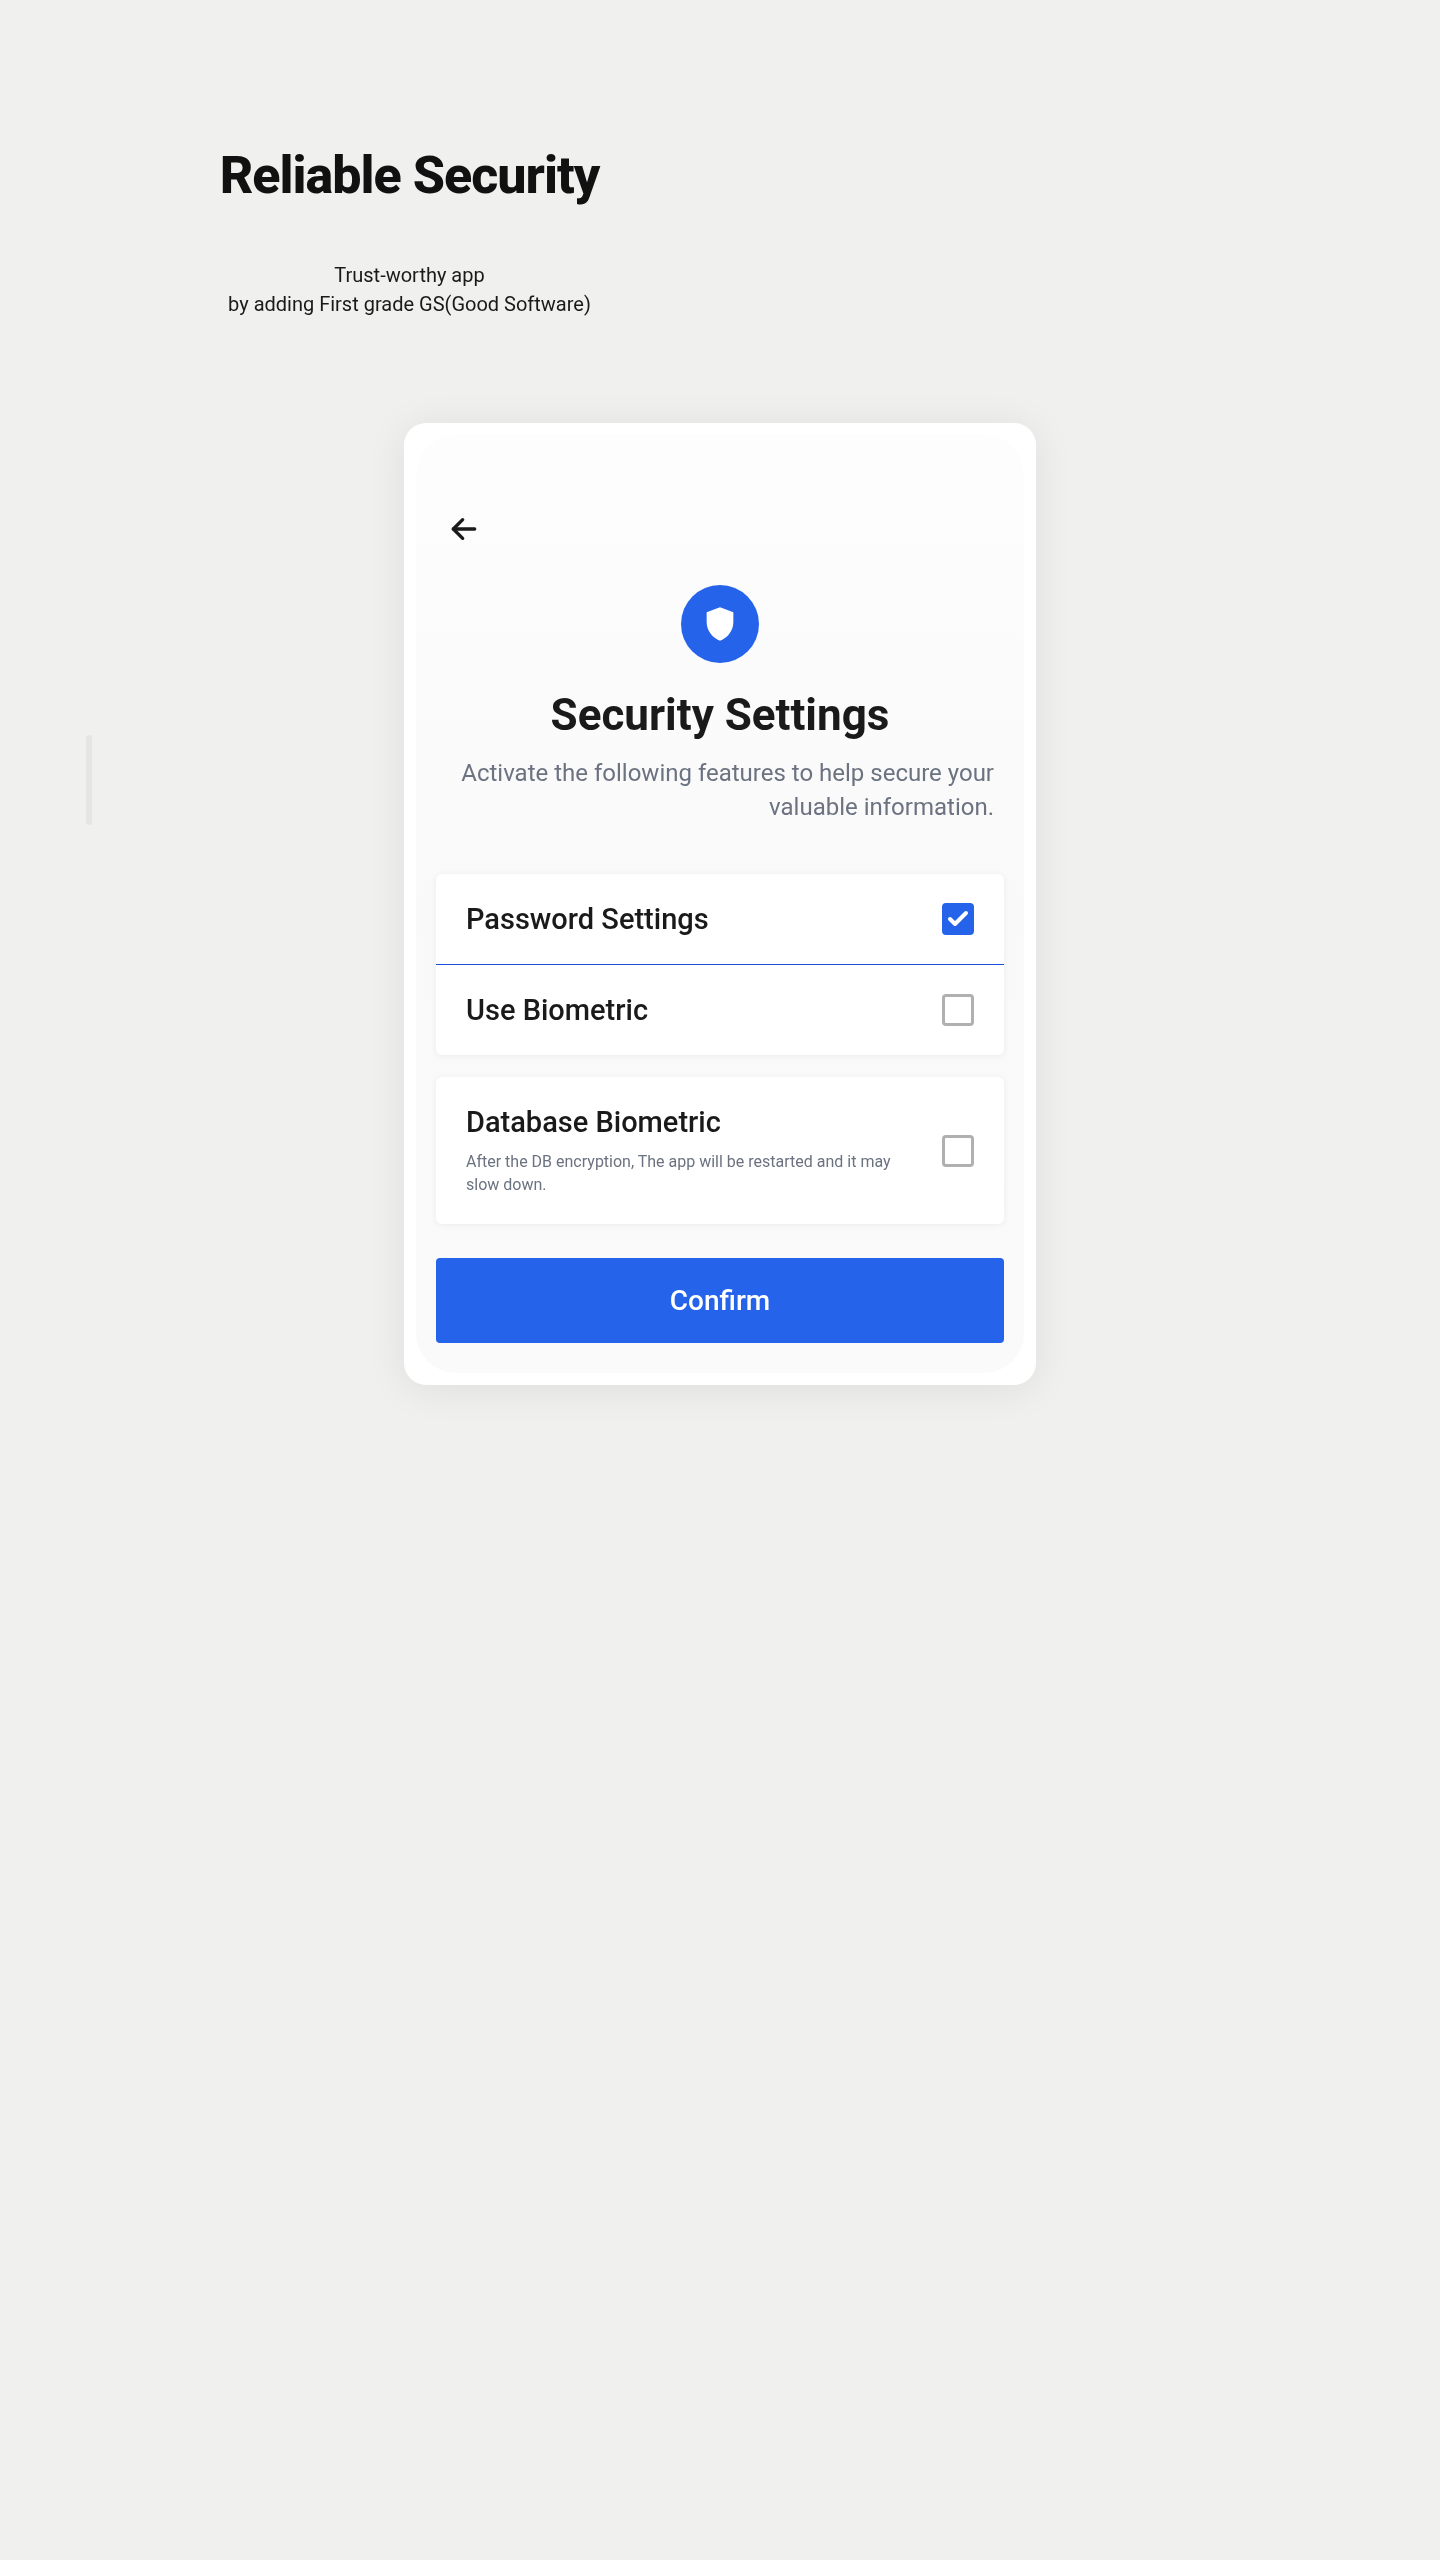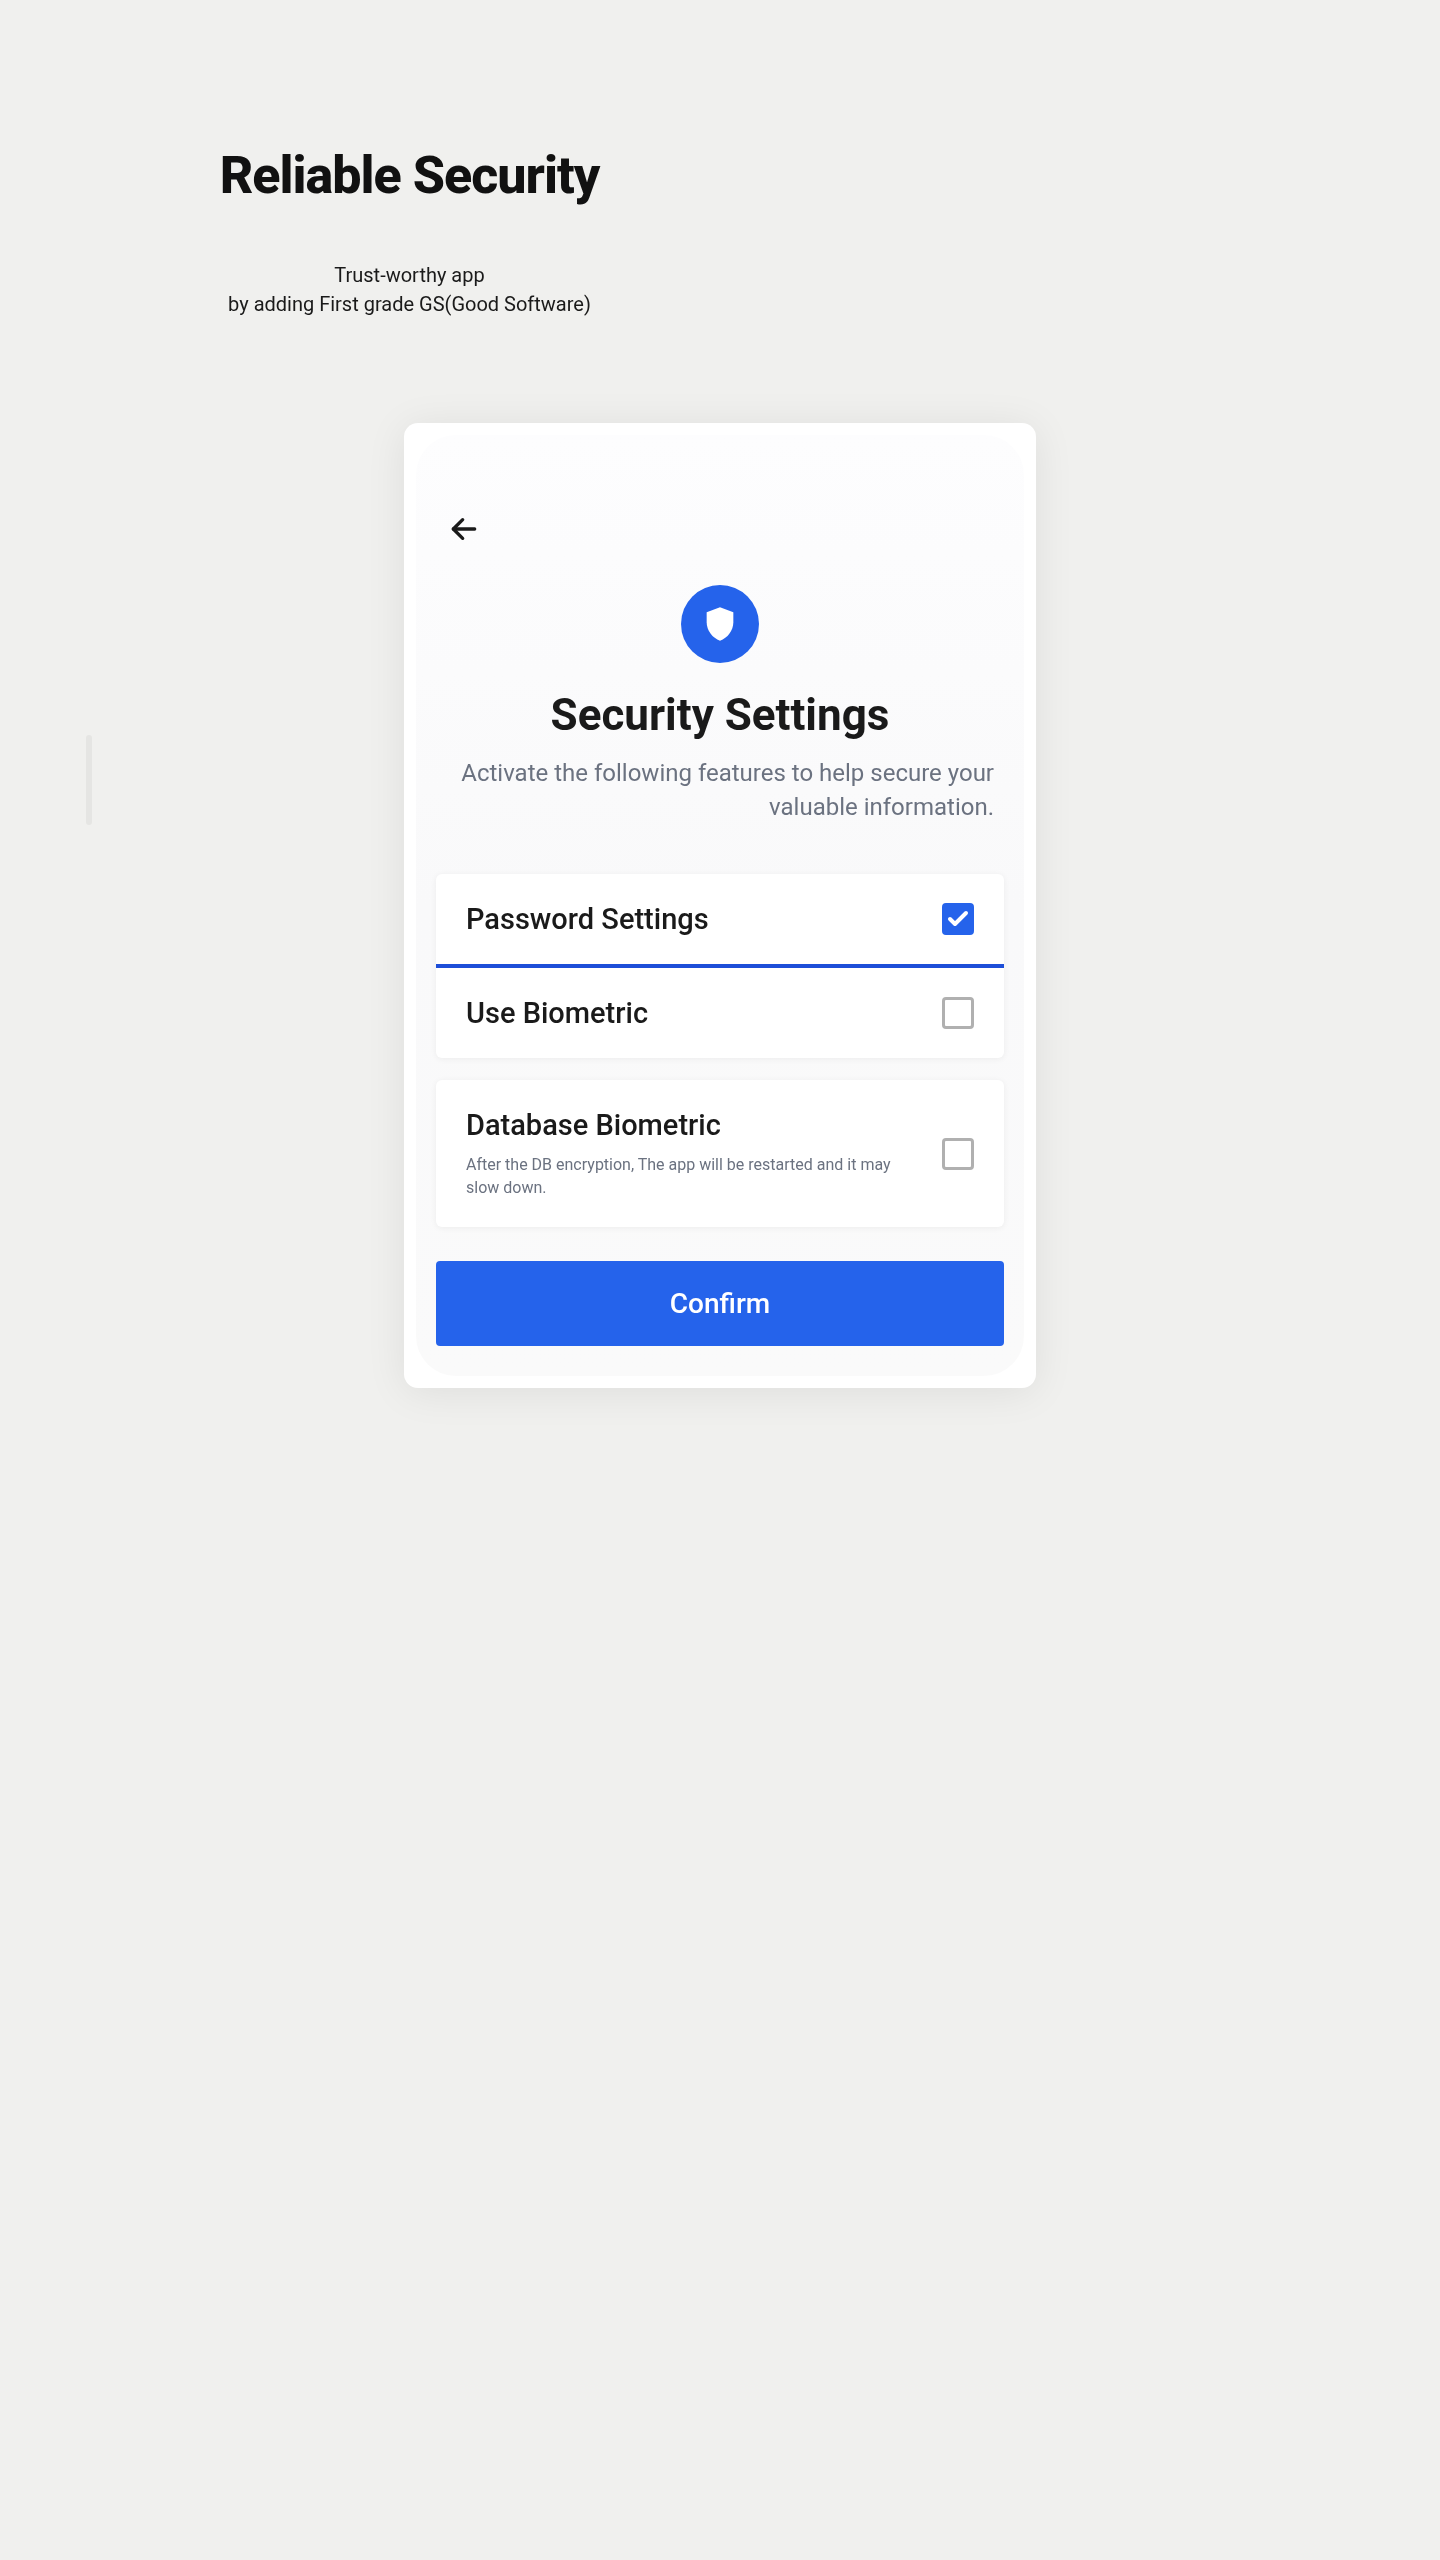--- a/index.html
+++ b/index.html
@@ -27,21 +27,21 @@
     font-weight: 400;
     line-height: 1.45;
     color: #1a1a1a;
   }
   .phone-frame {
     position: absolute;
     top: 423px;
     left: 50%;
     transform: translateX(-50%);
     width: 632px;
-    border-radius: 14px;
+    border-radius: 22px;
     background: #fff;
     box-shadow: 0 4px 40px rgba(0,0,0,0.08);
     padding: 12px;
   }
   .phone-inner {
     background: linear-gradient(to bottom, #fdfdfe 0%, #f9f9fa 50%, #fafafa 100%);
     border-radius: 40px;
     padding: 70px 20px 30px 20px;
   }
   .back-btn {
@@ -88,21 +88,21 @@
     background: #fff;
     border-radius: 6px;
     box-shadow: 0 1px 6px rgba(0,0,0,0.06);
     margin-bottom: 22px;
   }
   .settings-row {
     display: flex;
     align-items: center;
     justify-content: space-between;
     padding: 28px 30px;
-    border-bottom: 4px solid #1d4ed8;
+    border-bottom: 1px solid #1d4ed8;
   }
   .settings-row:last-child { border-bottom: none; gap: 12px; }
   .row-text { flex: 1; padding-right: 20px; }
   .row-label {
     font-size: 29px;
     font-weight: 500;
     color: #1a1a1a;
   }
   .row-desc {
     font-size: 16px;

